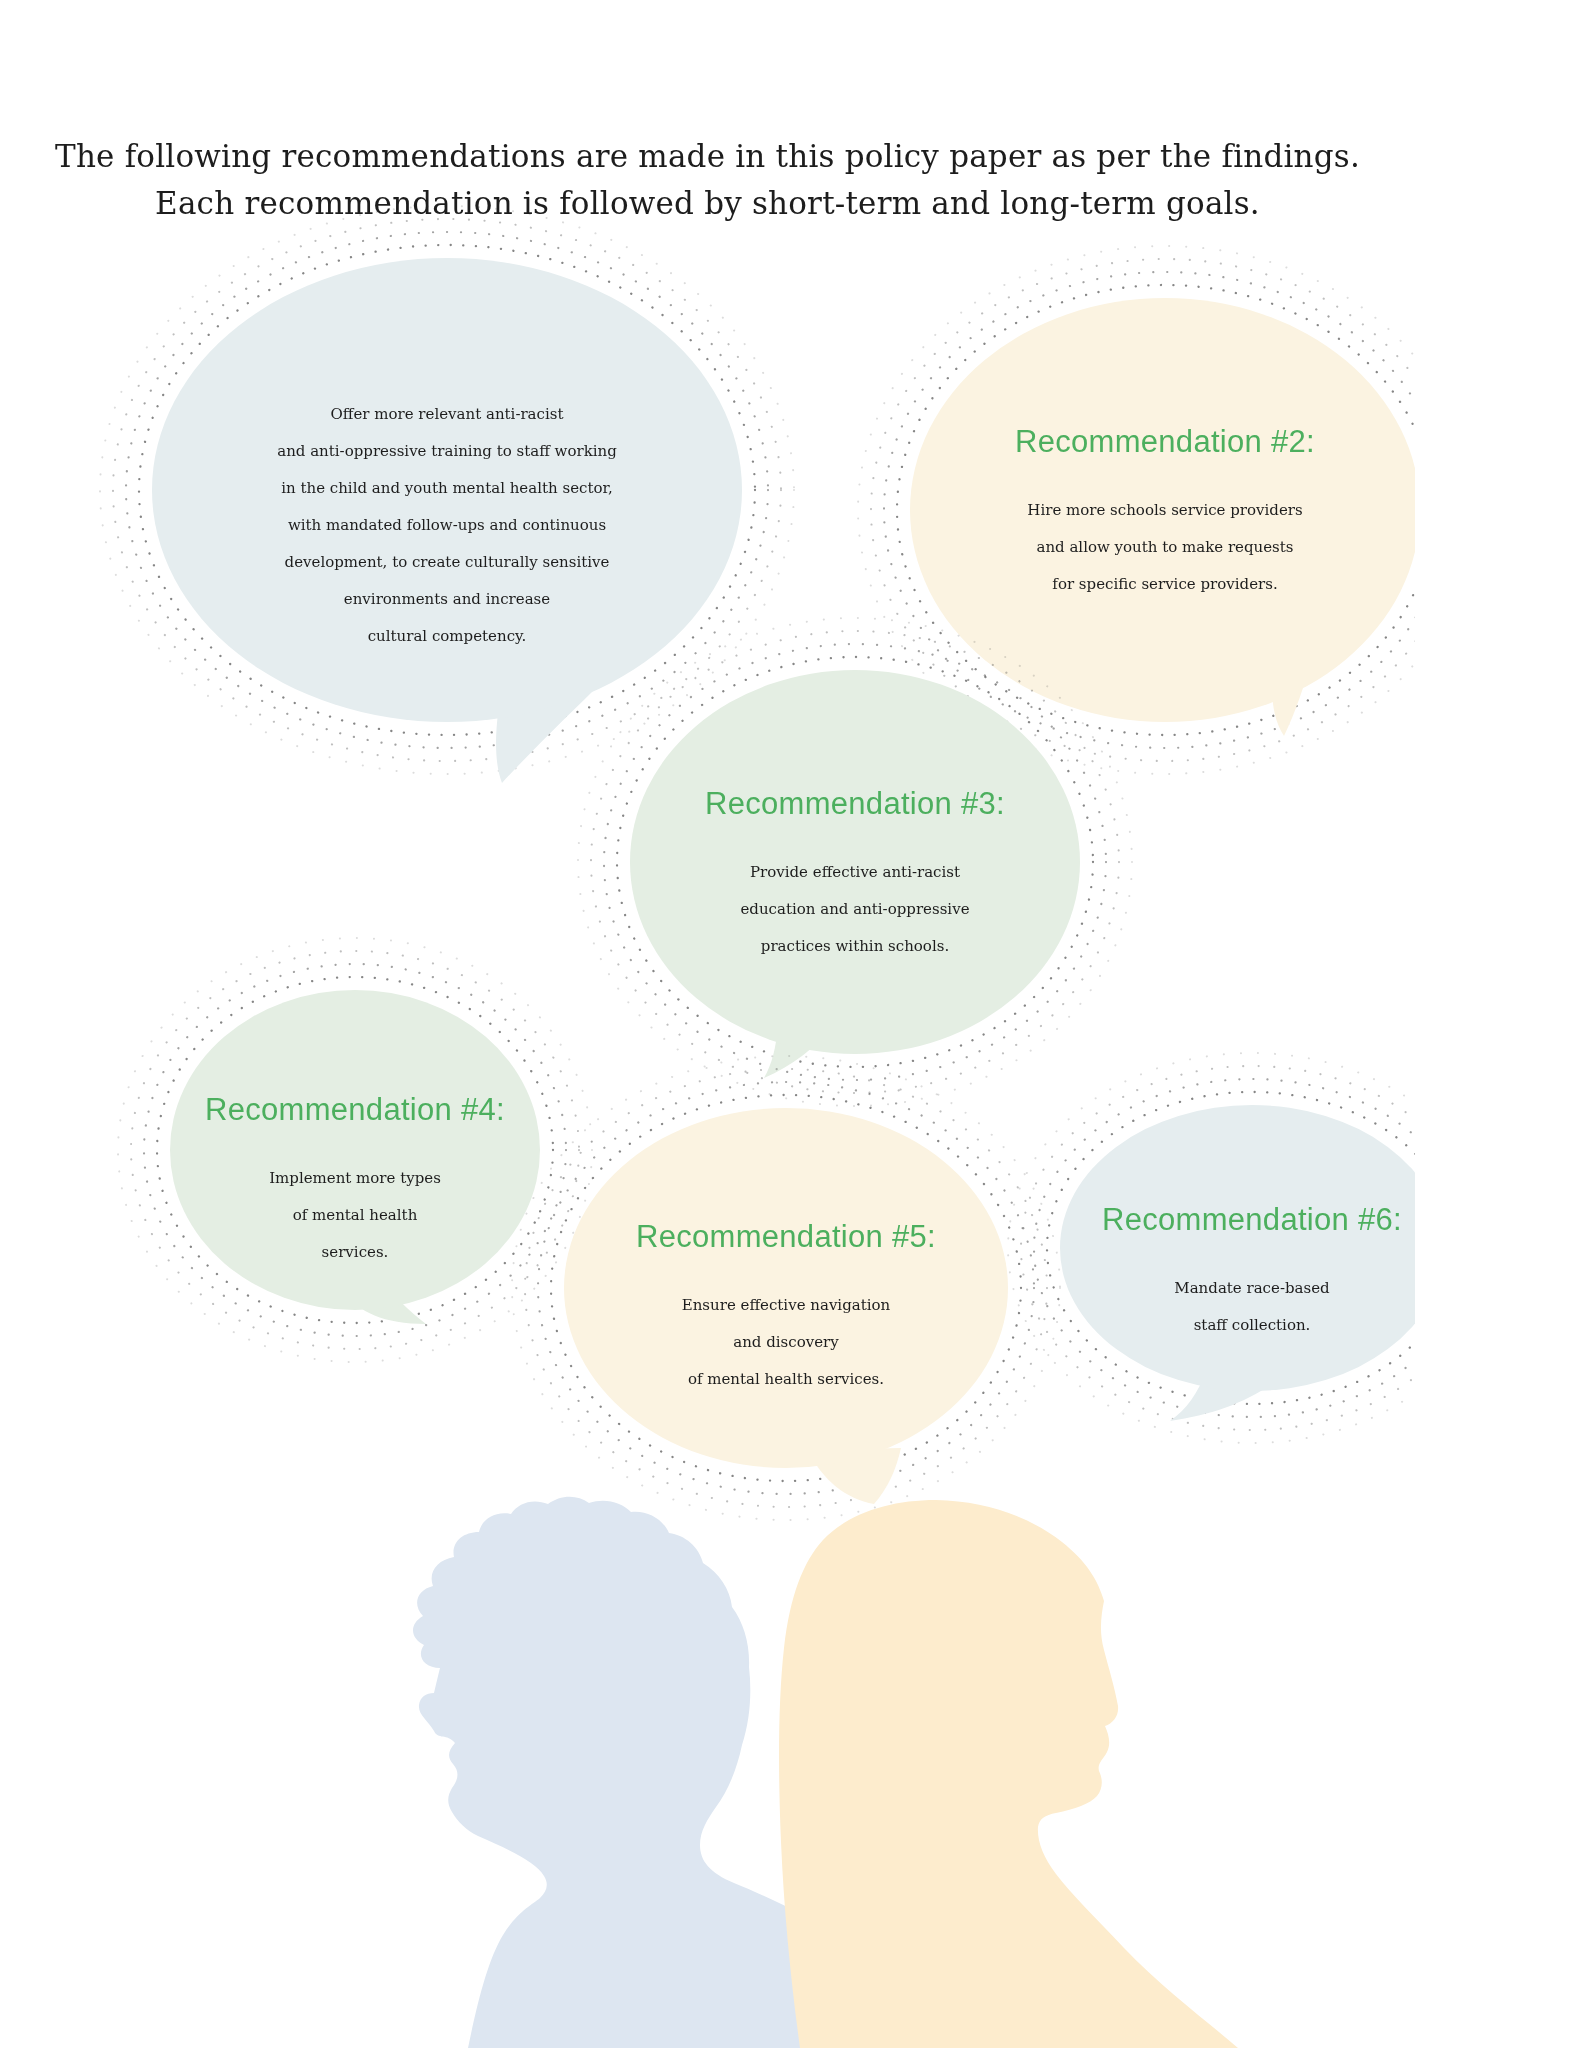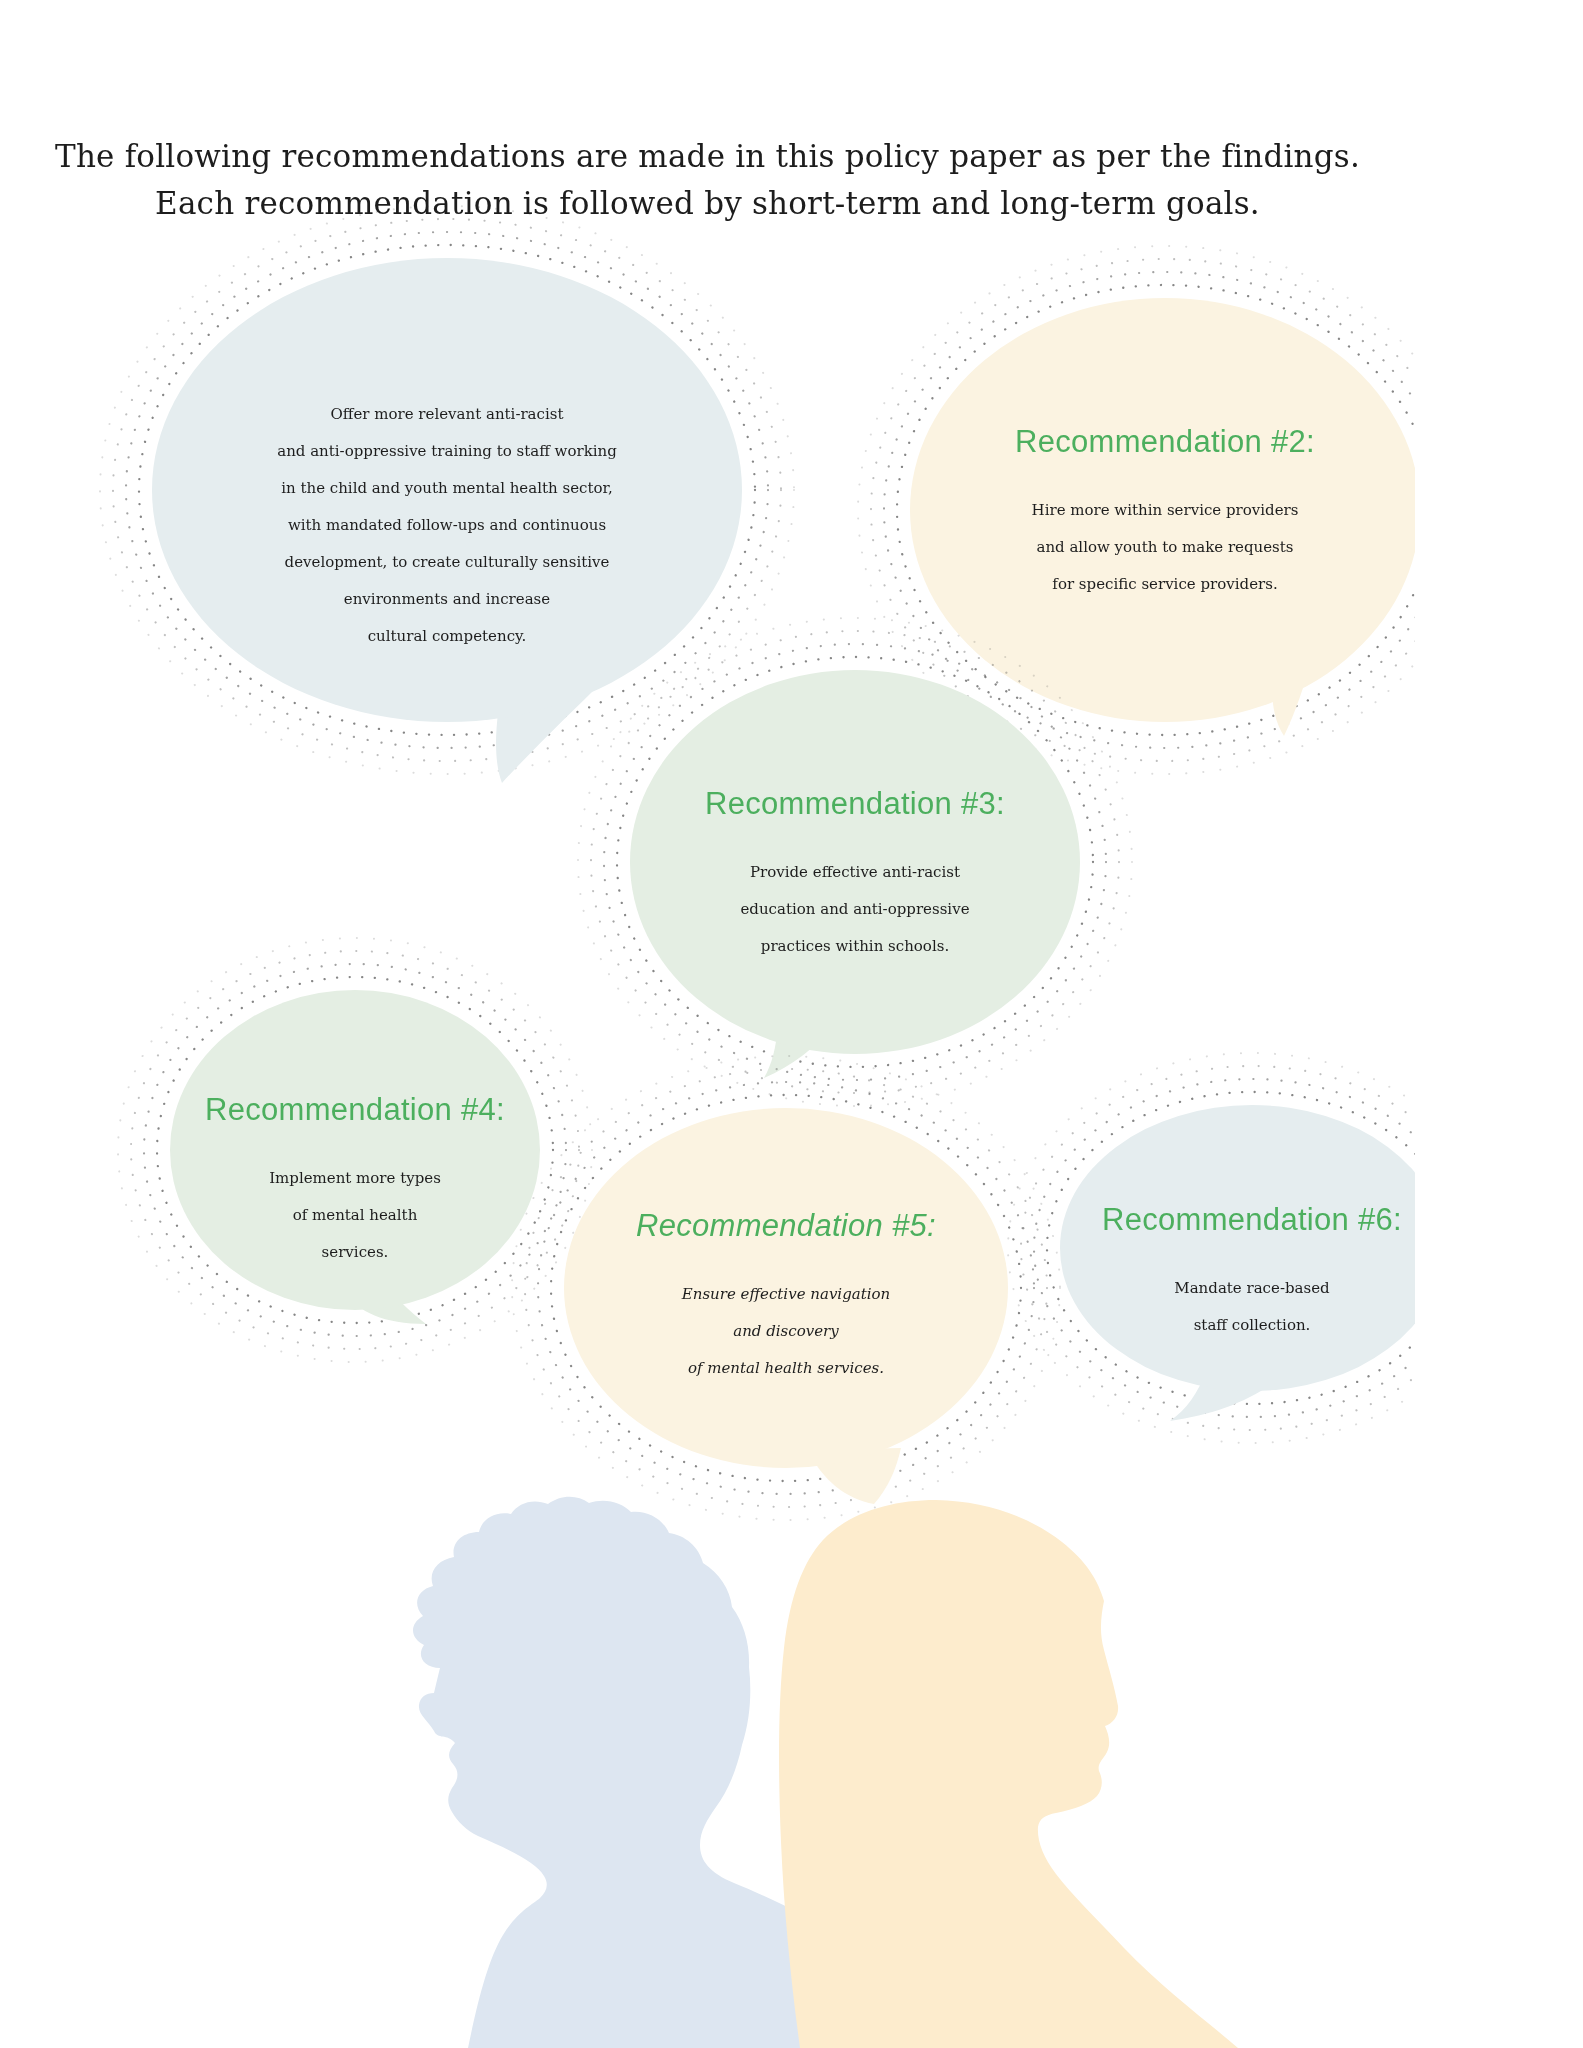--- a/index.html
+++ b/index.html
@@ -83,21 +83,21 @@
     <svg width="650" height="564" viewBox="0 0 650 564">
       <ellipse class="halo" cx="325" cy="282" rx="268" ry="225" stroke-width="2.3" stroke-dasharray="0.1 12.5" opacity="0.62"></ellipse>
       <ellipse class="halo" cx="325" cy="282" rx="281" ry="238" stroke-width="2.2" stroke-dasharray="0.1 14" opacity="0.48"></ellipse>
       <ellipse class="halo" cx="325" cy="282" rx="294" ry="251" stroke-width="2.1" stroke-dasharray="0.1 15.5" opacity="0.33"></ellipse>
       <ellipse class="halo" cx="325" cy="282" rx="307" ry="264" stroke-width="2" stroke-dasharray="0.1 17" opacity="0.18"></ellipse>
       <path class="shape-fill" d="M 435 425 C 429 462, 432 490, 444 508 C 456 483, 464 458, 472 430 Z" fill="#fbf3e1"></path>
       <ellipse class="shape-fill" cx="325" cy="282" rx="255" ry="212" fill="#fbf3e1"></ellipse>
     </svg>
     <div class="content" style="top:122px;text-align:center;">
       <div class="b-title">Recommendation #2:</div>
-      <div class="b-body">Hire more within service providers
+      <div class="b-body">Hire more schools service providers
 and allow youth to make requests
 for specific service providers.</div>
     </div>
   </div>
 
   <div class="bubble" style="left:630px;top:670px;width:450px;height:384px;">
     <svg width="590" height="524" viewBox="0 0 590 524">
       <ellipse class="halo" cx="295" cy="262" rx="238" ry="205" stroke-width="2.3" stroke-dasharray="0.1 12.5" opacity="0.62"></ellipse>
       <ellipse class="halo" cx="295" cy="262" rx="251" ry="218" stroke-width="2.2" stroke-dasharray="0.1 14" opacity="0.48"></ellipse>
       <ellipse class="halo" cx="295" cy="262" rx="264" ry="231" stroke-width="2.1" stroke-dasharray="0.1 15.5" opacity="0.33"></ellipse>
@@ -132,21 +132,21 @@
 
   <div class="bubble" style="left:564px;top:1108px;width:444px;height:360px;">
     <svg width="584" height="500" viewBox="0 0 584 500">
       <ellipse class="halo" cx="292" cy="250" rx="235" ry="193" stroke-width="2.3" stroke-dasharray="0.1 12.5" opacity="0.62"></ellipse>
       <ellipse class="halo" cx="292" cy="250" rx="248" ry="206" stroke-width="2.2" stroke-dasharray="0.1 14" opacity="0.48"></ellipse>
       <ellipse class="halo" cx="292" cy="250" rx="261" ry="219" stroke-width="2.1" stroke-dasharray="0.1 15.5" opacity="0.33"></ellipse>
       <ellipse class="halo" cx="292" cy="250" rx="274" ry="232" stroke-width="2" stroke-dasharray="0.1 17" opacity="0.18"></ellipse>
       <path class="shape-fill" d="M 314 412 C 328 442, 352 461, 380 466 C 394 450, 402 432, 407 410 Z" fill="#fbf3e1"></path>
       <ellipse class="shape-fill" cx="292" cy="250" rx="222" ry="180" fill="#fbf3e1"></ellipse>
     </svg>
-    <div class="content" style="top:96px;font-style:italic;">
+    <div class="content" style="top:107px;">
       <div class="b-title">Recommendation #5:</div>
       <div class="b-body">Ensure effective navigation
 and discovery
 of mental health services.</div>
     </div>
   </div>
 
   <div class="bubble" style="left:1060px;top:1105px;width:384px;height:286px;">
     <svg width="524" height="426" viewBox="0 0 524 426">
       <ellipse class="halo" cx="262" cy="213" rx="205" ry="156" stroke-width="2.3" stroke-dasharray="0.1 12.5" opacity="0.62"></ellipse>

